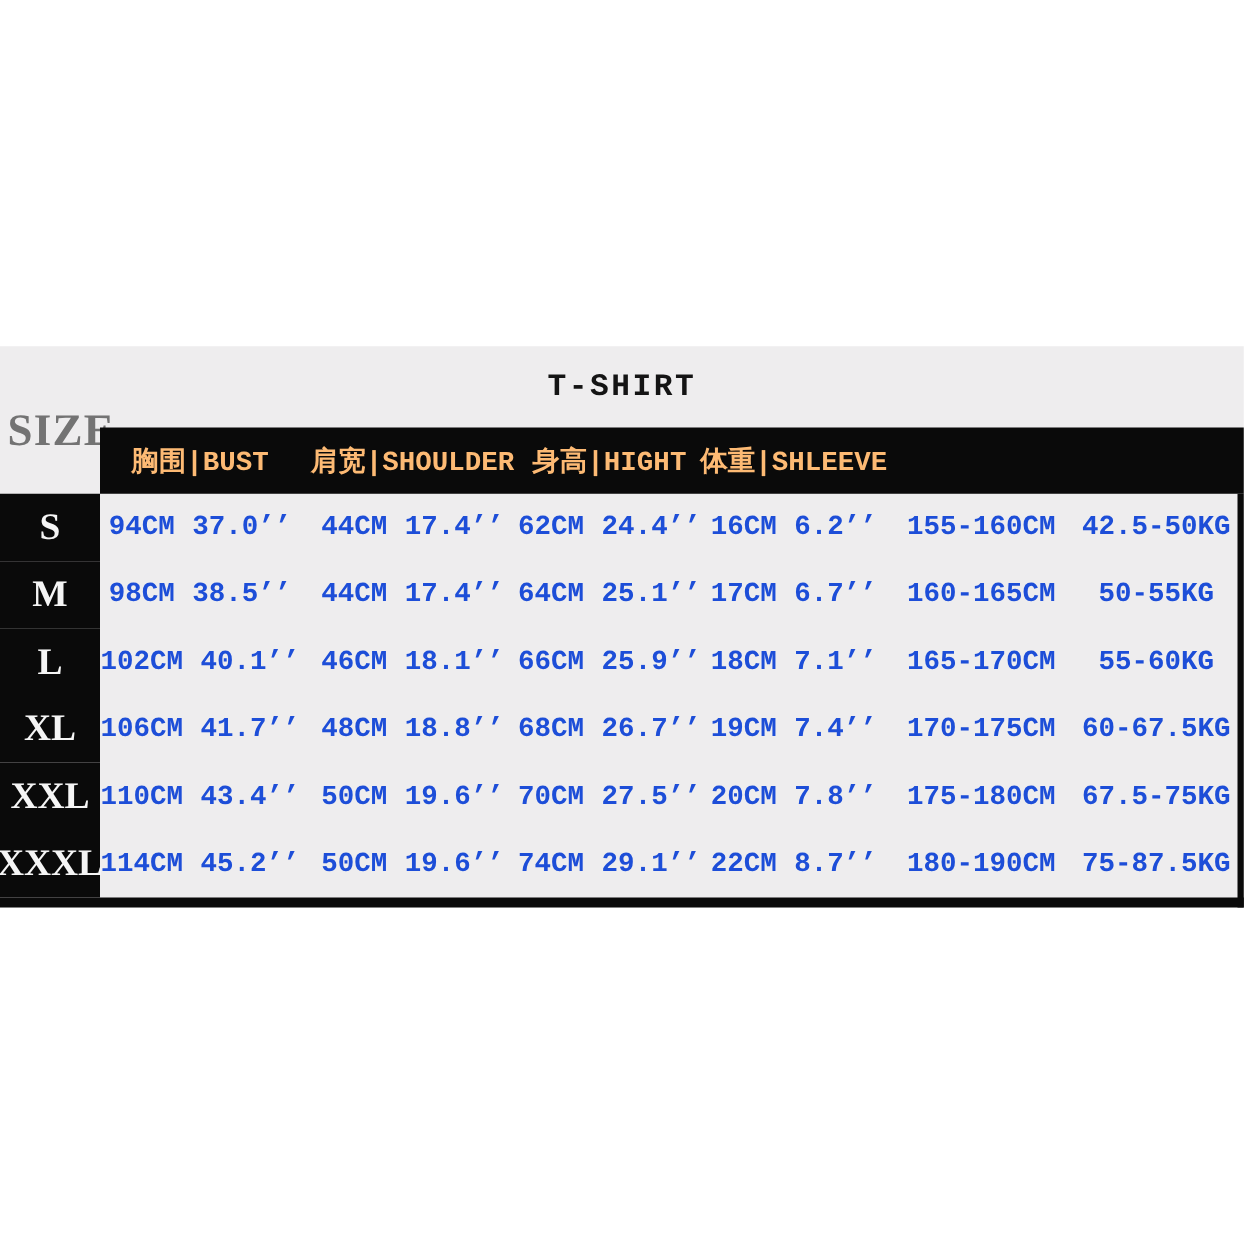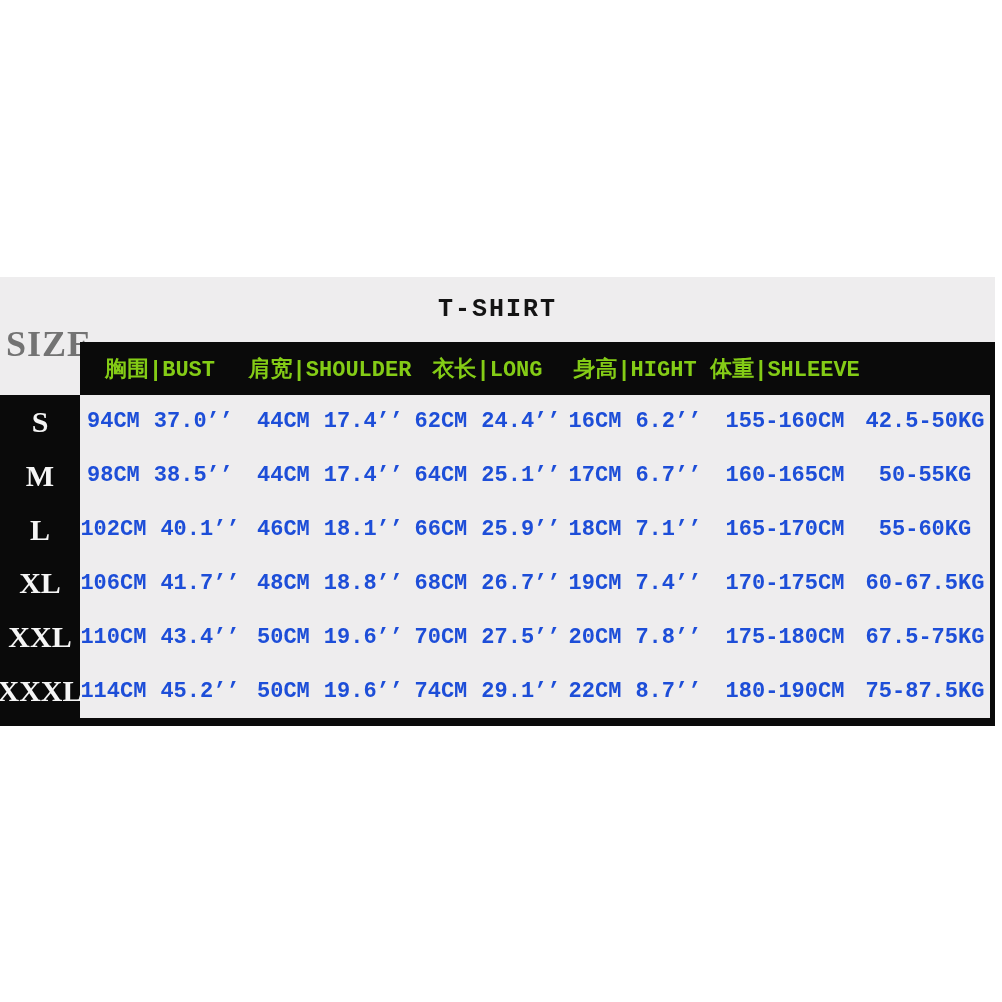--- a/index.html
+++ b/index.html
@@ -5,21 +5,21 @@
   html,body{margin:0;padding:0;background:#ffffff;}
   .page{position:relative;width:1002px;height:1002px;background:#ffffff;overflow:hidden;
         font-family:"Liberation Mono","DejaVu Sans Mono",monospace;}
   .panel{position:absolute;left:0;top:277px;width:995px;height:449px;background:#eeedee;}
   .title{position:absolute;left:0;top:0;width:100%;height:65px;line-height:66px;text-align:center;
          font-weight:bold;font-size:25px;color:#141414;letter-spacing:2px;}
   .size-label{position:absolute;left:6px;top:46px;font-family:"Liberation Serif","DejaVu Serif",serif;
          font-weight:bold;font-size:36px;color:#737373;letter-spacing:1px;}
   .header-row{position:absolute;left:80px;top:65px;width:915px;height:53px;background:#0a0a0a;
          display:grid;grid-template-columns:160px 180px 135px 160px 140px 140px;}
-  .hcell{display:flex;align-items:center;justify-content:center;color:#84cc16;
+  .hcell{display:flex;align-items:center;justify-content:center;color:#fdba74;
          font-weight:bold;font-size:22px;white-space:nowrap;}
   .body{position:absolute;left:0;top:118px;width:995px;height:323px;
          display:grid;grid-template-rows:repeat(6,1fr);}
   .row{display:grid;grid-template-columns:80px 160px 180px 135px 160px 140px 140px;}
   .scell{background:#0a0a0a;color:#f5f5f5;display:flex;align-items:center;justify-content:center;
          font-family:"Liberation Serif","DejaVu Serif",serif;font-weight:bold;font-size:30px;}
   .cell{display:flex;align-items:center;justify-content:center;gap:14px;
          color:#1d4ed8;font-weight:bold;font-size:22px;white-space:nowrap;}
   .right-border{position:absolute;left:990px;top:118px;width:5px;height:331px;background:#0a0a0a;}
   .bottom-bar{position:absolute;left:0;top:441px;width:995px;height:8px;background:#0a0a0a;}
@@ -29,21 +29,20 @@
 
 <div class="page">
   <div class="panel">
 
     <div class="title">T-SHIRT</div>
     <div class="size-label">SIZE</div>
 
     <div class="header-row">
       <div class="hcell">胸围|BUST</div>
       <div class="hcell">肩宽|SHOULDER</div>
-      <div class="hcell">衣长|LONG</div>
       <div class="hcell">身高|HIGHT</div>
       <div class="hcell">体重|SHLEEVE</div>
     </div>
 
     <div class="body">
 
       <div class="row">
         <div class="scell">S</div>
         <div class="cell">
             <span>94CM</span>

